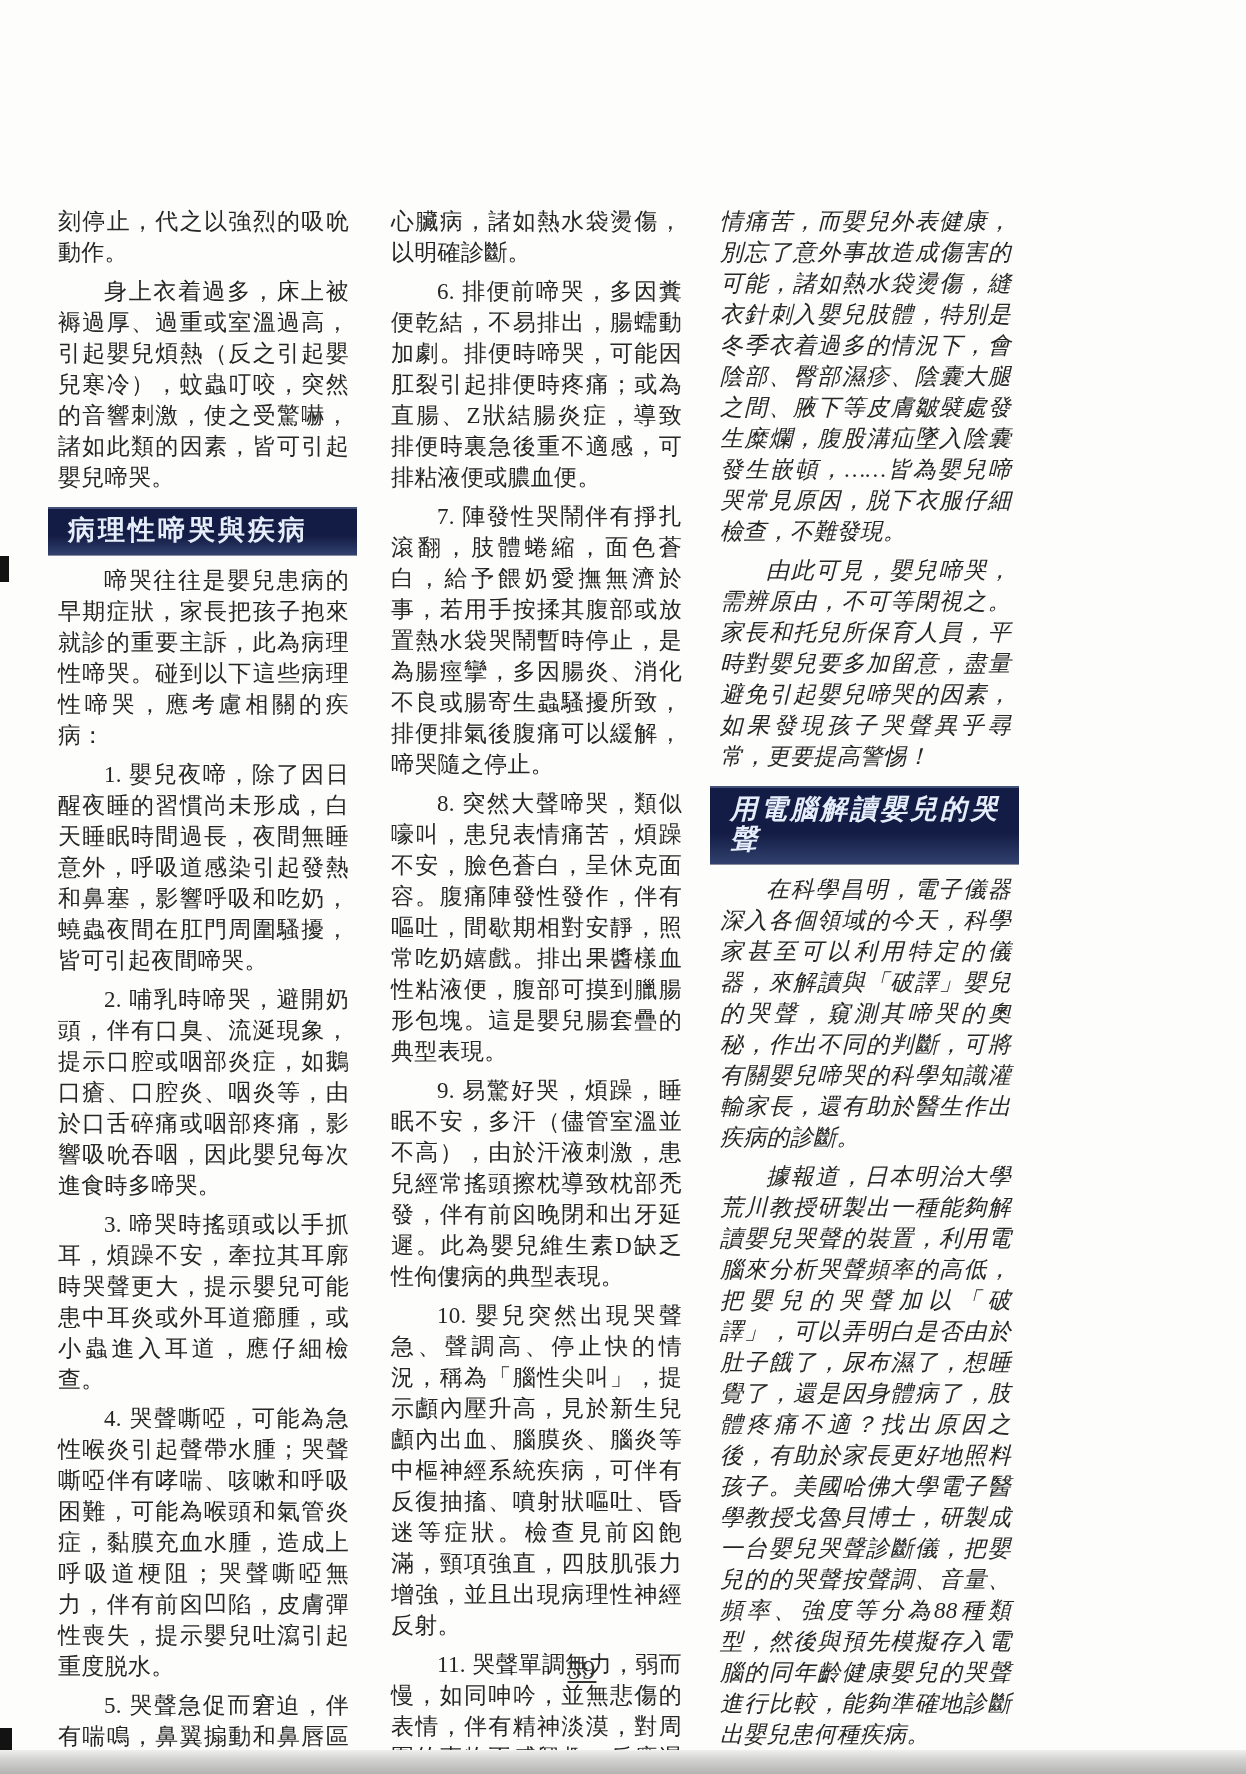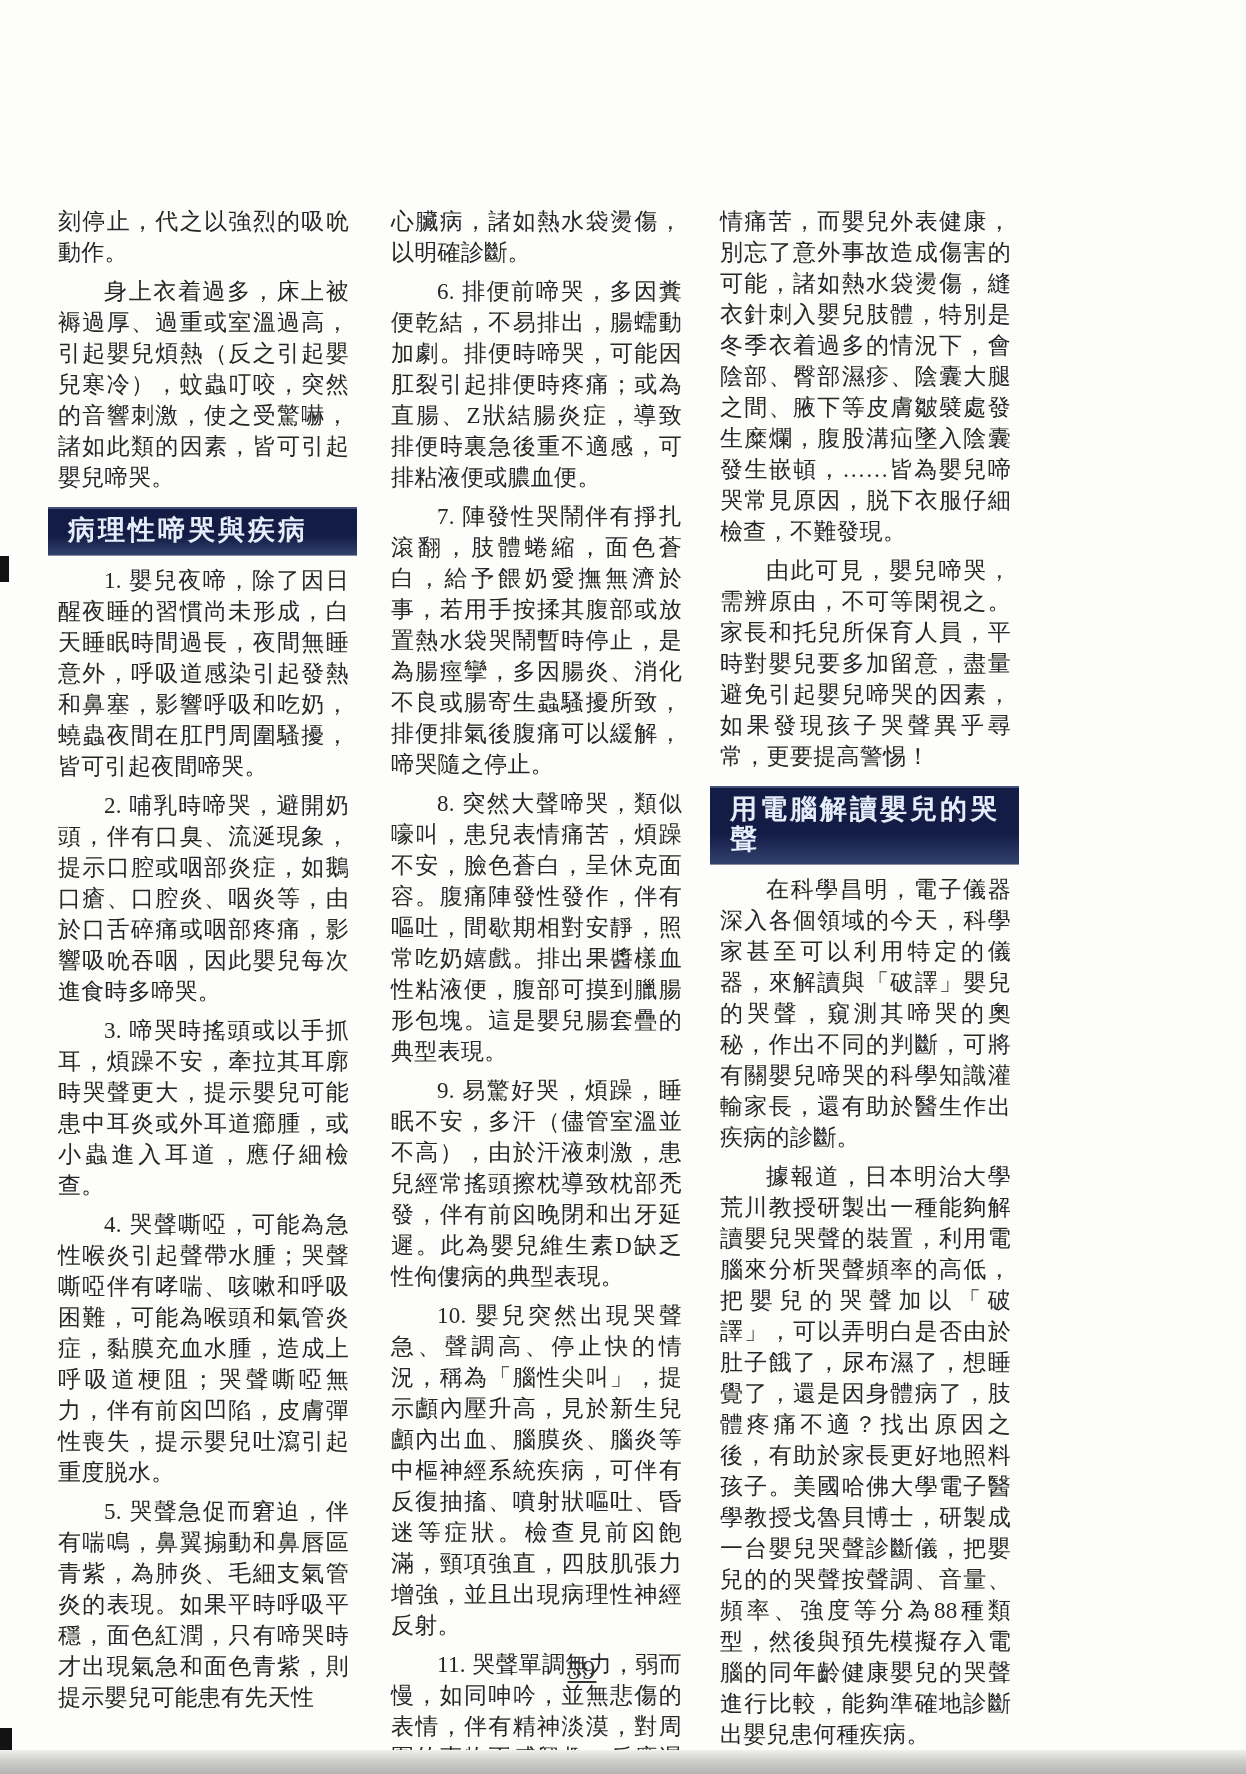--- a/index.html
+++ b/index.html
@@ -21,21 +21,21 @@
     top: 198px;
     width: 307px;
     font-size: 23px;
     line-height: 31px;
     text-align: justify;
     text-justify: inter-character;
     letter-spacing: 0.3px;
   }
   .col1 { left: 50px; }
   .col2 { left: 383px; }
-  .col3 { left: 712px; }
+  .col3 { left: 712px; font-style: italic; }
   p.para {
     margin: 8px;
     text-indent: 0;
   }
   p.para.indent {
     text-indent: 2em;
   }
   .section-header {
     margin: 14px 0 10px -2px;
     background: linear-gradient(180deg, var(--header-bg, #0e1638) 0%, var(--header-bg, #18214b) 60%, var(--header-bg2, #31416e) 100%);
@@ -86,20 +86,21 @@
   }
 </style>
 </head>
 <body>
 
 <div class="page">
   <div class="column col1">
       <p class="para">刻停止，代之以強烈的吸吮動作。</p>
       <p class="para indent">身上衣着過多，床上被褥過厚、過重或室溫過高，引起嬰兒煩熱（反之引起嬰兒寒冷），蚊蟲叮咬，突然的音響刺激，使之受驚嚇，諸如此類的因素，皆可引起嬰兒啼哭。</p>
       <div class="section-header"><span>病理性啼哭與疾病</span></div>
+      <p class="para indent">啼哭往往是嬰兒患病的早期症狀，家長把孩子抱來就診的重要主訴，此為病理性啼哭。碰到以下這些病理性啼哭，應考慮相關的疾病：</p>
       <p class="para indent">1. 嬰兒夜啼，除了因日醒夜睡的習慣尚未形成，白天睡眠時間過長，夜間無睡意外，呼吸道感染引起發熱和鼻塞，影響呼吸和吃奶，蟯蟲夜間在肛門周圍騷擾，皆可引起夜間啼哭。</p>
       <p class="para indent">2. 哺乳時啼哭，避開奶頭，伴有口臭、流涎現象，提示口腔或咽部炎症，如鵝口瘡、口腔炎、咽炎等，由於口舌碎痛或咽部疼痛，影響吸吮吞咽，因此嬰兒每次進食時多啼哭。</p>
       <p class="para indent">3. 啼哭時搖頭或以手抓耳，煩躁不安，牽拉其耳廓時哭聲更大，提示嬰兒可能患中耳炎或外耳道癤腫，或小蟲進入耳道，應仔細檢查。</p>
       <p class="para indent">4. 哭聲嘶啞，可能為急性喉炎引起聲帶水腫；哭聲嘶啞伴有哮喘、咳嗽和呼吸困難，可能為喉頭和氣管炎症，黏膜充血水腫，造成上呼吸道梗阻；哭聲嘶啞無力，伴有前囟凹陷，皮膚彈性喪失，提示嬰兒吐瀉引起重度脱水。</p>
       <p class="para indent">5. 哭聲急促而窘迫，伴有喘鳴，鼻翼搧動和鼻唇區青紫，為肺炎、毛細支氣管炎的表現。如果平時呼吸平穩，面色紅潤，只有啼哭時才出現氣急和面色青紫，則提示嬰兒可能患有先天性</p>
     </div>
   <div class="column col2">
       <p class="para">心臟病，諸如熱水袋燙傷，以明確診斷。</p>
       <p class="para indent">6. 排便前啼哭，多因糞便乾結，不易排出，腸蠕動加劇。排便時啼哭，可能因肛裂引起排便時疼痛；或為直腸、Z狀結腸炎症，導致排便時裏急後重不適感，可排粘液便或膿血便。</p>
       <p class="para indent">7. 陣發性哭鬧伴有掙扎滾翻，肢體蜷縮，面色蒼白，給予餵奶愛撫無濟於事，若用手按揉其腹部或放置熱水袋哭鬧暫時停止，是為腸痙攣，多因腸炎、消化不良或腸寄生蟲騷擾所致，排便排氣後腹痛可以緩解，啼哭隨之停止。</p>

